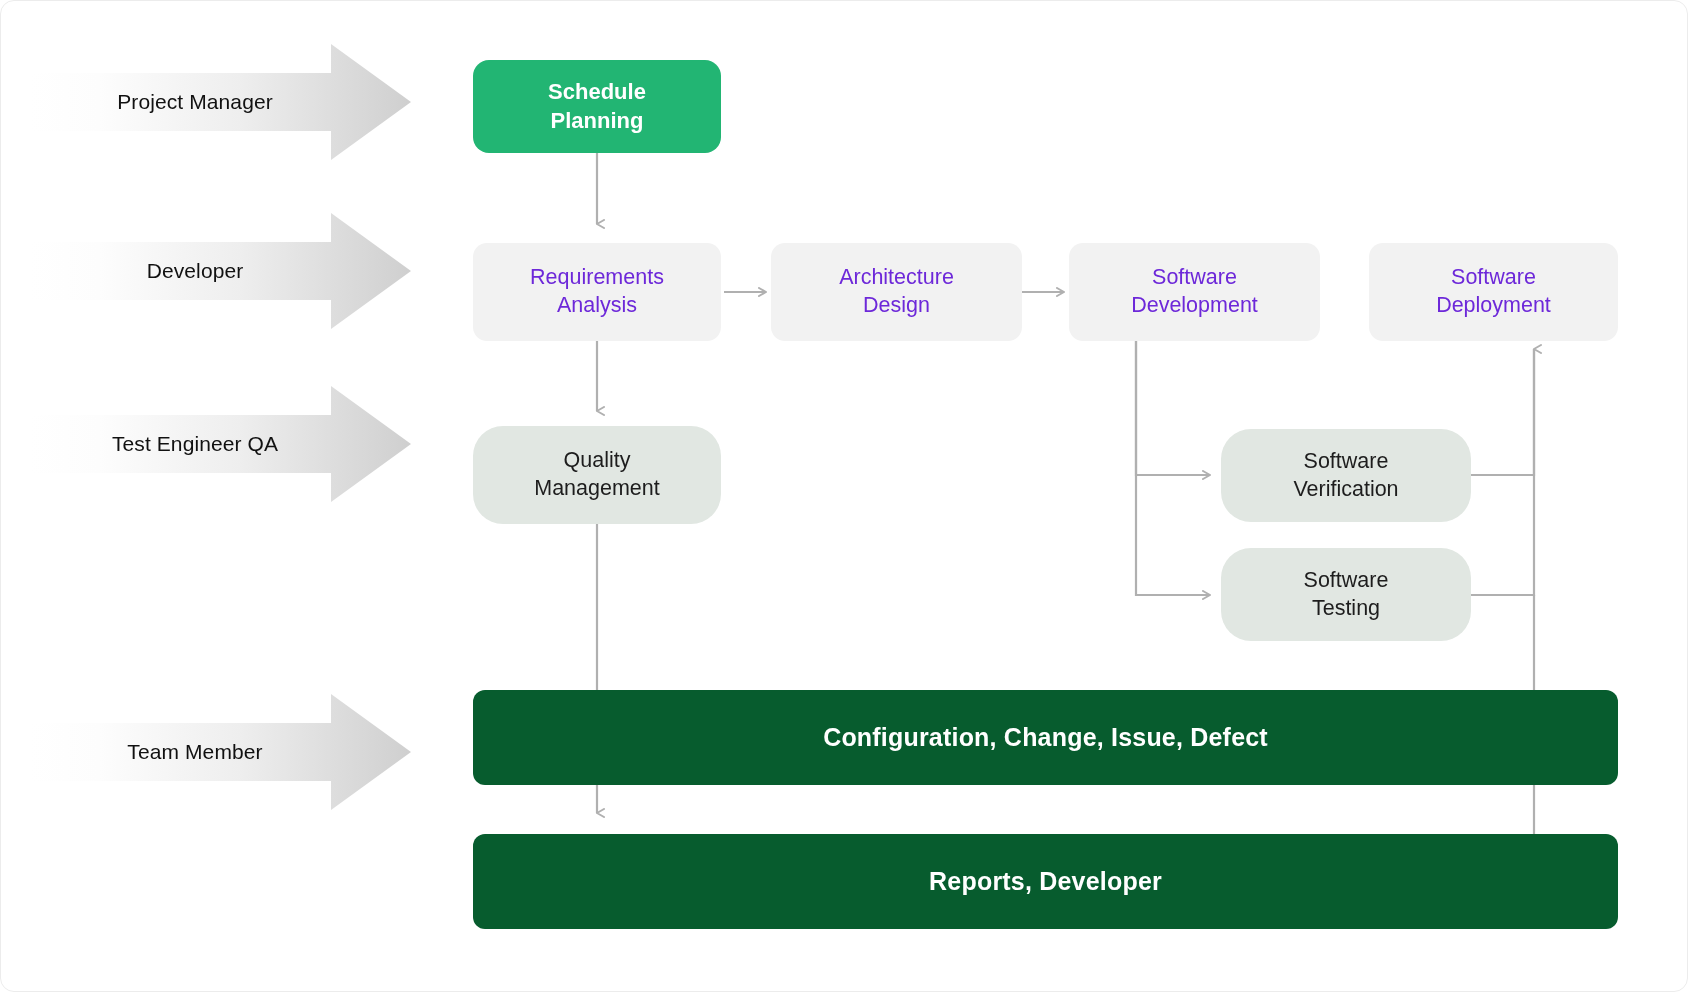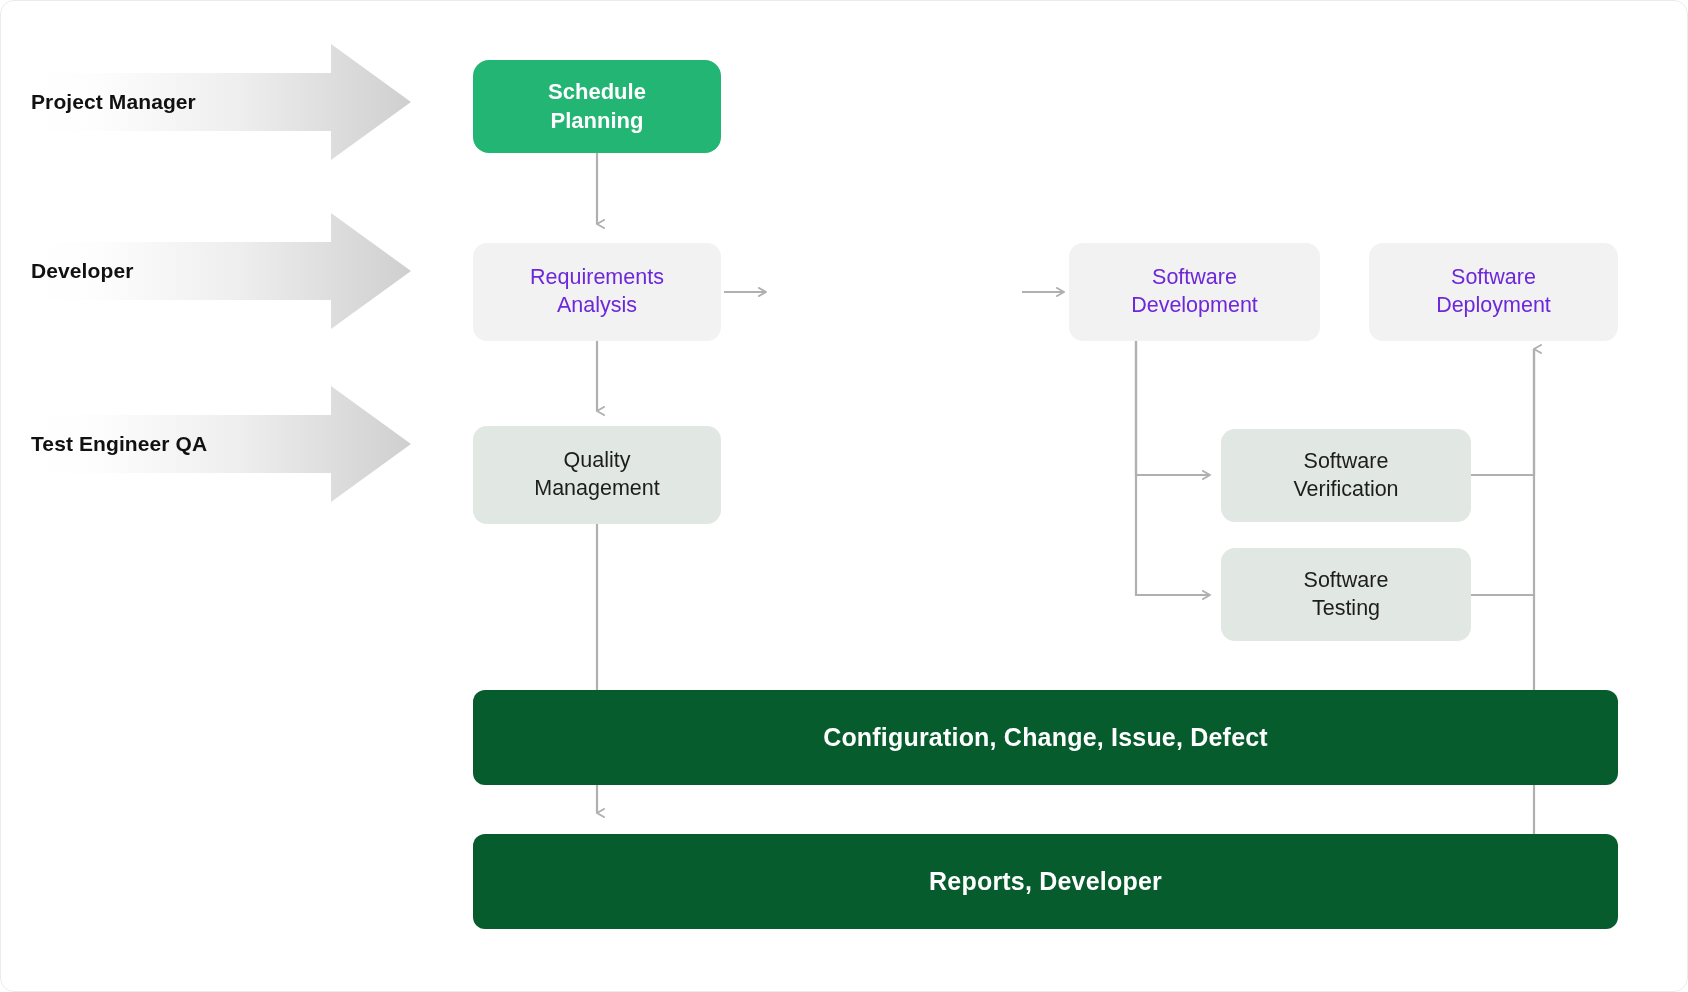--- a/index.html
+++ b/index.html
@@ -30,22 +30,21 @@
     width: 1688px;
     height: 992px;
     pointer-events: none;
   }
 
   
   .role-arrow {
     position: absolute;
     display: flex;
     align-items: center;
-    justify-content: flex-start;
-    font-weight: bold;
+    justify-content: center;
   }
   .role-arrow .shape {
     position: absolute;
     inset: 0;
   }
   .role-arrow .label {
     position: relative;
     z-index: 2;
     font-size: 21px;
     color: #111111;
@@ -71,20 +70,21 @@
   }
   .node.plain {
     background: #f2f2f2;
     color: #6d28d9;
     font-size: 21.5px;
   }
   .node.qa {
     background: #e1e7e2;
     color: #1d1d1d;
     font-size: 21.5px;
+    border-radius: 30px;
   }
   .node.accent {
     background: #22b573;
     color: #ffffff;
     font-size: 22px;
     font-weight: 700;
     border-radius: 16px;
   }
   .band {
     position: absolute;
@@ -163,31 +163,41 @@
     <span class="label">Test Engineer QA</span>
   </div>
 
   <div class="role-arrow" style="left:30px; top:212px; width:380px; height:116px;">
     <svg class="shape" viewBox="0 0 380 116" preserveAspectRatio="none">
       <path d="M0,29 L300,29 L300,0 L380,58 L300,116 L300,87 L0,87 Z" fill="url(#roleGrad)"></path>
     </svg>
     <span class="label">Developer</span>
   </div>
 
+  <div class="role-arrow" style="left:30px; top:693px; width:380px; height:116px;">
+    <svg class="shape" viewBox="0 0 380 116" preserveAspectRatio="none">
+      <path d="M0,29 L300,29 L300,0 L380,58 L300,116 L300,87 L0,87 Z" fill="url(#roleGrad)"></path>
+    </svg>
+    <span class="label">Team Member</span>
+  </div>
 
   <div class="node accent" style="left:472px; top:59px; width:248px; height:93px;">
     <span class="txt">Schedule
 Planning</span>
   </div>
 
   <div class="node plain" style="left:472px; top:242px; width:248px; height:98px;">
     <span class="txt">Requirements
 Analysis</span>
   </div>
 
+  <div class="node plain" style="left:770px; top:242px; width:251px; height:98px;">
+    <span class="txt">Architecture
+Design</span>
+  </div>
 
   <div class="node plain" style="left:1068px; top:242px; width:251px; height:98px;">
     <span class="txt">Software
 Development</span>
   </div>
 
   <div class="node plain" style="left:1368px; top:242px; width:249px; height:98px;">
     <span class="txt">Software
 Deployment</span>
   </div>

